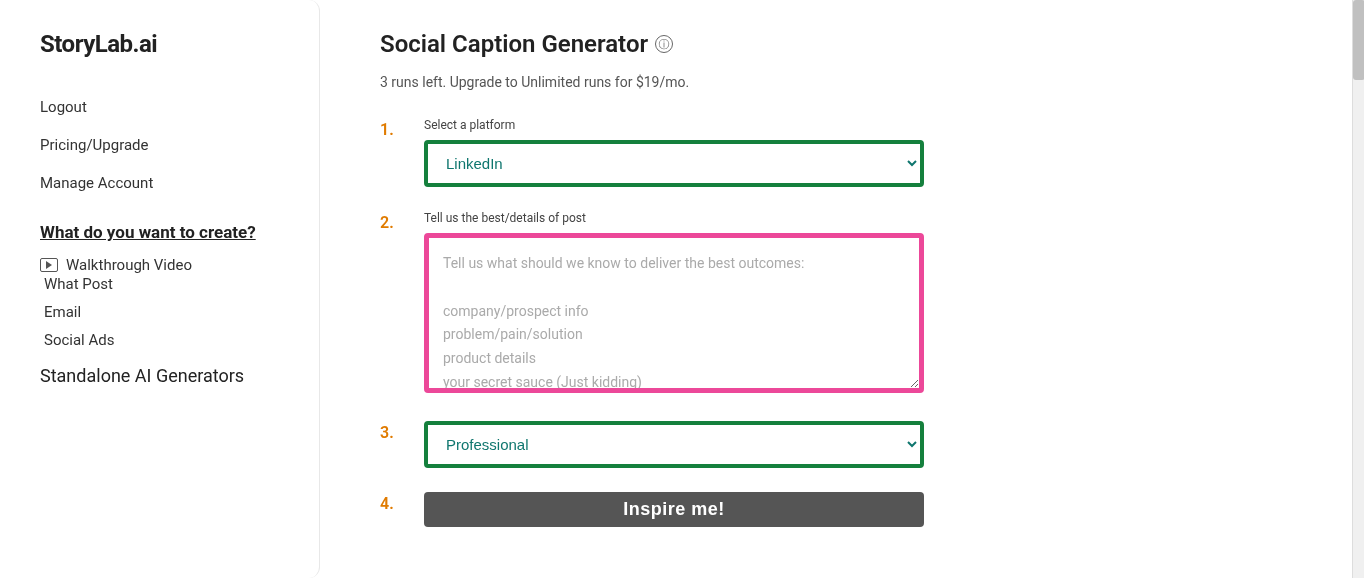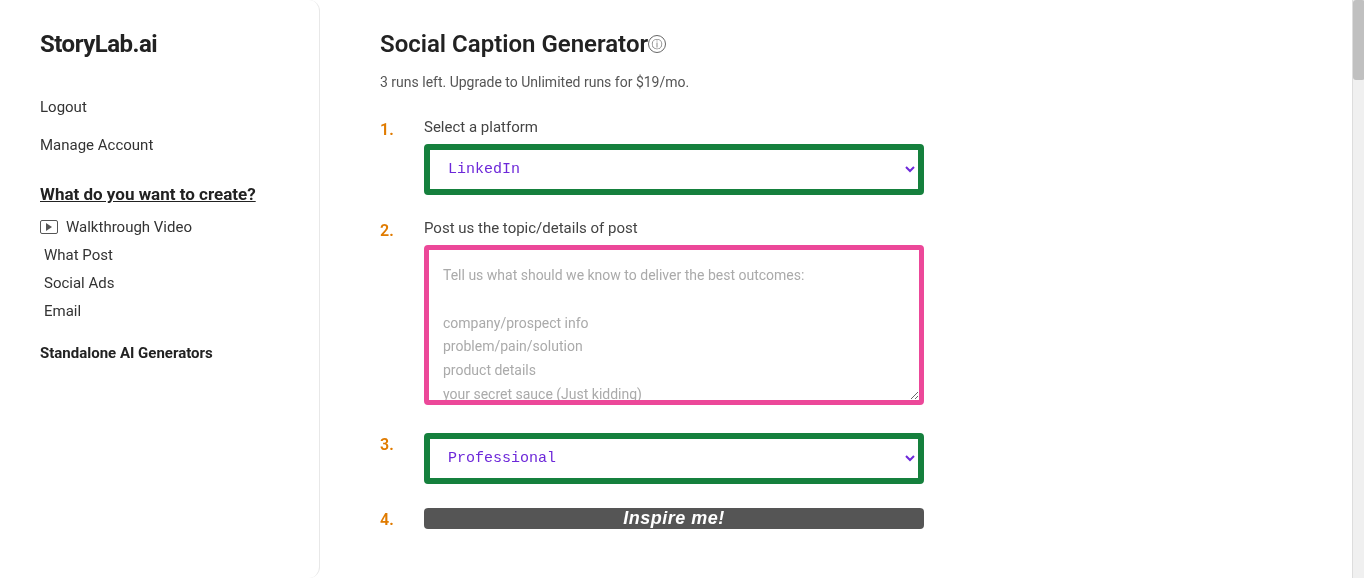--- a/index.html
+++ b/index.html
@@ -61,34 +61,34 @@
     }
 
     .sidebar-section-title {
       font-size: 17px;
       font-weight: 700;
       color: #222;
       margin-bottom: 14px;
       text-decoration: underline;
     }
     .sidebar-section-subtitle {
-      font-size: 15px;
-      font-weight: 700;
-      color: #222;
-      margin-top: 24px;
+      font-size: 18px;
+      font-weight: 400;
+      color: #222;
+      margin-top: 16px;
       margin-bottom: 10px;
     }
 
     .sidebar-item {
       display: flex;
       align-items: center;
       gap: 8px;
       font-size: 15px;
       color: #333;
-      margin-bottom: 10px;
+      margin-bottom: 1px;
       cursor: pointer;
     }
     .sidebar-item .video-icon {
       width: 18px;
       height: 14px;
       border: 1.5px solid #555;
       border-radius: 2px;
       position: relative;
       display: inline-flex;
       align-items: center;
@@ -114,21 +114,21 @@
     .main {
       flex: 1;
       padding: 30px 60px 30px 60px;
       overflow-y: auto;
       max-width: 960px;
     }
 
     .page-title-row {
       display: flex;
       align-items: center;
-      gap: 0;
+      gap: 7px;
       margin-bottom: 16px;
     }
     .page-title {
       font-size: 24px;
       font-weight: 600;
       color: #222;
     }
     .info-icon {
       width: 18px;
       height: 18px;
@@ -159,37 +159,36 @@
       font-weight: 600;
       color: #e07b00;
       min-width: 24px;
       margin-top: 2px;
     }
     .form-field {
       flex: 1;
       max-width: 500px;
     }
     .form-label {
-      font-size: 15px;
+      font-size: 12px;
       color: #444;
       margin-bottom: 8px;
       display: block;
     }
 
     select {
       width: 100%;
       padding: 10px 14px;
       font-size: 15px;
-      border: 6px solid #15803d;
+      border: 4px solid #15803d;
       border-radius: 4px;
       background: #fff;
-      color: #6d28d9;
+      color: #0f766e;
       cursor: pointer;
       appearance: auto;
-      font-family: Liberation Mono, monospace;
     }
 
     textarea {
       width: 100%;
       height: 160px;
       padding: 14px;
       font-size: 14px;
       border: 5px solid #ec4899;
       border-radius: 4px;
       color: #aaa;
@@ -197,53 +196,53 @@
       line-height: 1.7;
       font-family: inherit;
     }
     textarea::placeholder {
       color: #aaa;
     }
 
     .inspire-btn {
       width: 100%;
       max-width: 500px;
-      padding: 0;
+      padding: 7px;
       background: #555;
       color: #fff;
       font-size: 18px;
       font-weight: 600;
       border: none;
       border-radius: 4px;
       cursor: pointer;
       letter-spacing: 0.5px;
-      font-style: italic;
     }
   </style>
 </head>
 <body>
 
 <div class="sidebar">
   <div class="logo">StoryLab.ai</div>
 
   <div class="sidebar-nav">
     <a class="sidebar-nav-item">Logout</a>
+    <a class="sidebar-nav-item">Pricing/Upgrade</a>
     <a class="sidebar-nav-item">Manage Account</a>
   </div>
 
   <div class="sidebar-section-title">What do you want to create?</div>
 
   <div class="sidebar-item">
     <span class="video-icon"></span>
     <span>Walkthrough Video</span>
   </div>
 
   <div class="sidebar-link">What Post</div>
+  <div class="sidebar-link">Email</div>
   <div class="sidebar-link">Social Ads</div>
-  <div class="sidebar-link">Email</div>
 
   <div class="sidebar-section-subtitle">Standalone AI Generators</div>
 </div>
 
 <div class="main">
   <div class="page-title-row">
     <span class="page-title">Social Caption Generator</span>
     <span class="info-icon">ⓘ</span>
   </div>
 
@@ -256,21 +255,21 @@
     <div class="form-field">
       <label class="form-label">Select a platform</label>
       <select>
       <option value="LinkedIn">LinkedIn</option><option value="Twitter">Twitter</option><option value="Facebook">Facebook</option><option value="Instagram">Instagram</option><option value="TikTok">TikTok</option></select>
     </div>
   </div>
 
   <div class="form-section">
     <div class="step-number">2.</div>
     <div class="form-field">
-      <label class="form-label">Post us the topic/details of post</label>
+      <label class="form-label">Tell us the best/details of post</label>
       <textarea placeholder="Tell us what should we know to deliver the best outcomes:
 
 company/prospect info
 problem/pain/solution
 product details
 your secret sauce (Just kidding)" style=""></textarea>
     </div>
   </div>
 
   <div class="form-section">

